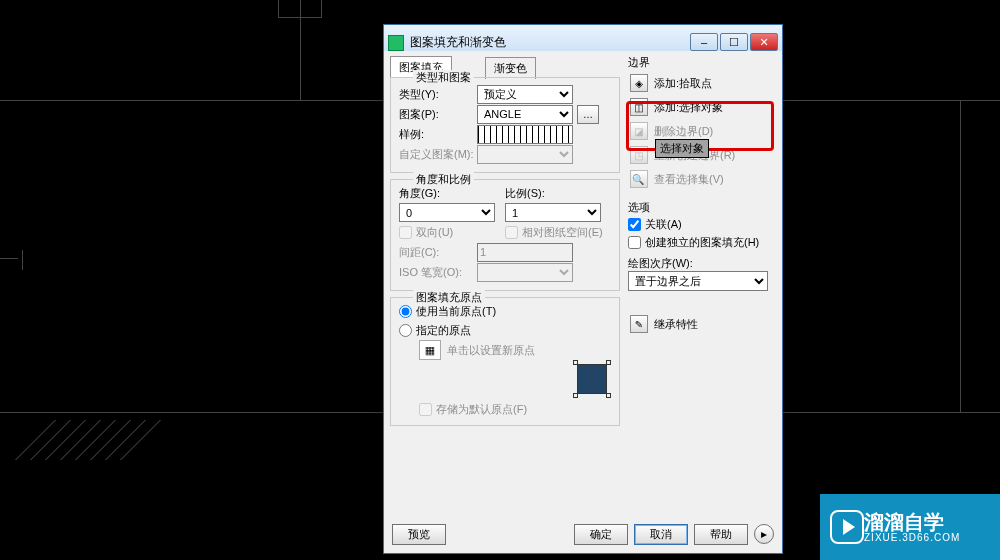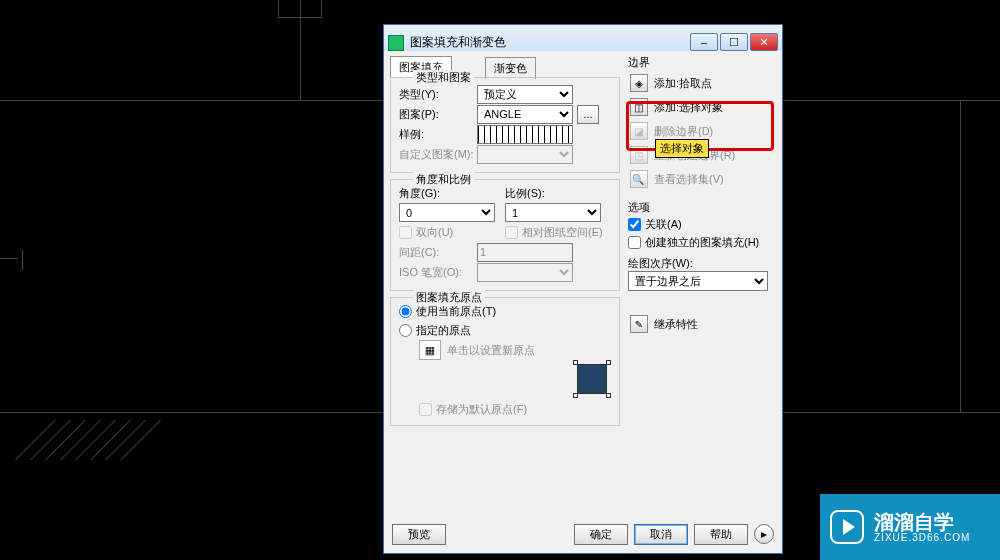--- a/index.html
+++ b/index.html
@@ -69,32 +69,32 @@
   .brick-preview .corner { position: absolute; width: 5px; height: 5px; border: 1px solid #333; background: #f0f0f0; }
   .brick-preview .c1{top:0;left:0} .brick-preview .c2{top:0;right:0} .brick-preview .c3{bottom:0;left:0} .brick-preview .c4{bottom:0;right:0}
 
   
   .r-lbl { font-size: 11px; margin-bottom: 2px; }
   .r-btn { display: flex; align-items: center; gap: 6px; height: 22px; margin-bottom: 2px; padding: 0 2px; font-size: 11px; cursor: pointer; }
   .r-btn .ric { width: 18px; height: 18px; border: 1px solid #888; background: linear-gradient(#fff,#ddd); display: flex; align-items: center; justify-content: center; font-size: 10px; }
   .r-btn.disabled { color: #8d8d8d; }
   .r-btn.disabled .ric { border-color: #bbb; color: #bbb; }
   .r-highlight { border: 3px solid #d00; border-radius: 4px; position: absolute; left: 626px; top: 101px; width: 148px; height: 50px; pointer-events: none; }
-  .tip { position: absolute; left: 655px; top: 139px; background: #fde047; border: 1px solid #000; padding: 1px 4px; font-size: 11px; z-index: 5; }
+  .tip { position: absolute; left: 655px; top: 139px; background: #a3a3a3; border: 1px solid #000; padding: 1px 4px; font-size: 11px; z-index: 5; }
 
   .sel-full { width: 100%; height: 20px; }
 
   
   .dlg-foot { height: 30px; display: flex; align-items: center; justify-content: flex-end; gap: 6px; padding: 0 8px; }
   .btn { min-width: 54px; height: 21px; border: 1px solid #707070; background: linear-gradient(#fdfdfd,#dcdcdc); font-size: 11px; padding: 0 10px; cursor: pointer; }
   .btn.focus { border: 1px solid #2f6fb2; box-shadow: 0 0 0 1px #7cb6ef inset; }
   .expander { width: 20px; height: 20px; border: 1px solid #707070; border-radius: 10px; background: linear-gradient(#fff,#dcdcdc); display: flex; align-items: center; justify-content: center; font-size: 12px; }
 
   
-  .wm { position: absolute; right: 0; bottom: 0; width: 180px; height: 66px; background: #118fbf; color: #fff; display: flex; align-items: center; padding: 0 10px; gap: 10px; }
+  .wm { position: absolute; right: 0; bottom: 0; width: 180px; height: 66px; background: #118fbf; color: #fff; display: flex; align-items: center; padding: 0 10px; }
   .wm .play { width: 34px; height: 34px; border: 2px solid #fff; border-radius: 8px; display: flex; align-items: center; justify-content: center; }
   .wm .play::before { content: ""; border-left: 12px solid #fff; border-top: 8px solid transparent; border-bottom: 8px solid transparent; margin-left: 3px; }
   .wm .txt1 { font-size: 20px; font-weight: bold; line-height: 1; }
   .wm .txt2 { font-size: 10px; letter-spacing: 1px; }
   .cad-dots { position: absolute; right: 120px; top: 488px; color: #555; font-size: 24px; letter-spacing: 6px; }
 </style>
 </head>
 <body>
 
 <div class="cad-bg">

